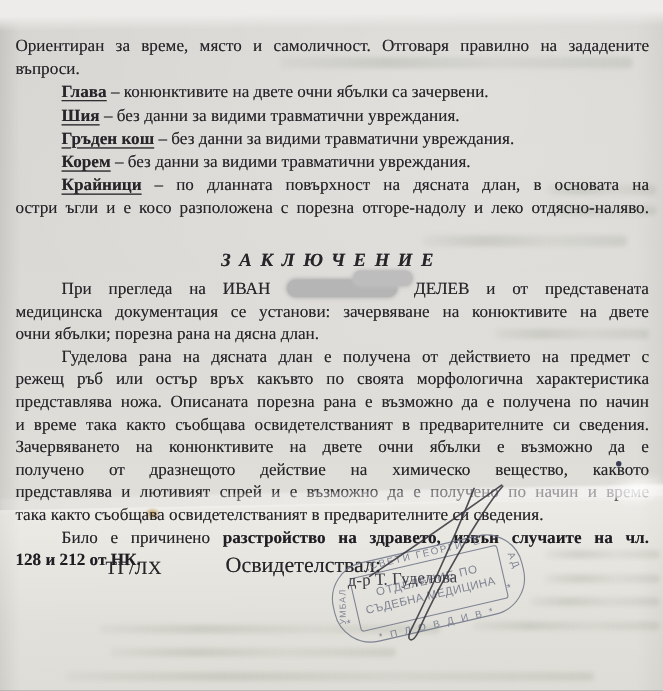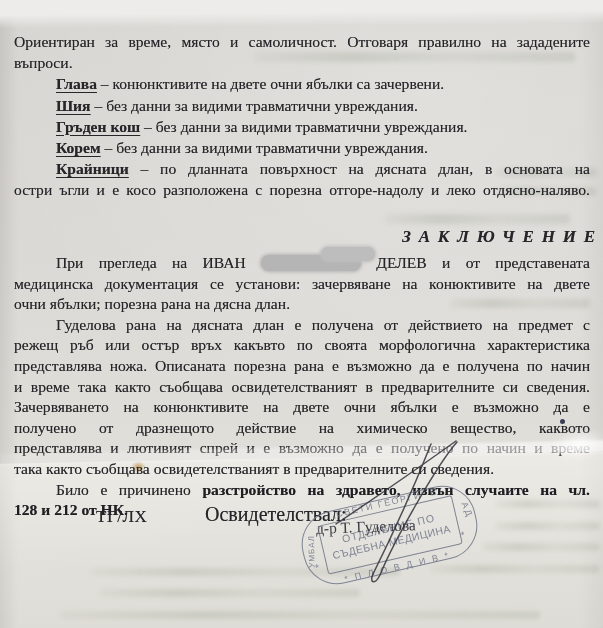--- a/index.html
+++ b/index.html
@@ -34,21 +34,21 @@
   
   .textcol{position:absolute;left:14px;width:576px;z-index:3;font-size:15.6px;
     text-shadow:0 0 .4px rgba(38,38,42,.55);}
   #block1{top:31px;line-height:21.2px;}
   #block2{top:253px;line-height:20.6px;}
   .ln{text-align:justify;text-align-last:left;}
   .ln.j{text-align-last:justify;}
   .ln.ind{text-indent:42px;}
   .flabel{font-weight:bold;text-decoration:underline;text-underline-offset:2.5px;text-decoration-thickness:1.3px;}
   b{font-weight:bold;color:#1e1e23;}
-  #heading{position:absolute;left:0;top:227px;width:603px;text-align:right;z-index:3;
+  #heading{position:absolute;left:0;top:227px;width:603px;text-align:center;z-index:3;
     font-size:17px;font-weight:bold;font-style:italic;letter-spacing:.46em;
     text-shadow:0 0 .4px rgba(38,38,42,.6);}
   .redaction{display:inline-block;position:relative;width:100px;height:16px;vertical-align:-3px;
     background:var(--redaction,#b5b5b5);border-radius:8px;
     box-shadow:0 0 3px 1.5px rgba(181,181,181,.85);}
   .redaction::after{content:"";position:absolute;right:-14px;top:-8px;width:54px;height:14px;
     background:#bdbdbd;border-radius:7px;box-shadow:0 0 3px 1.5px rgba(189,189,189,.8);}
   
   .initials{position:absolute;left:96px;top:507px;font-size:17px;letter-spacing:.5px;z-index:3;
     text-shadow:0 0 .4px rgba(38,38,42,.55);}

